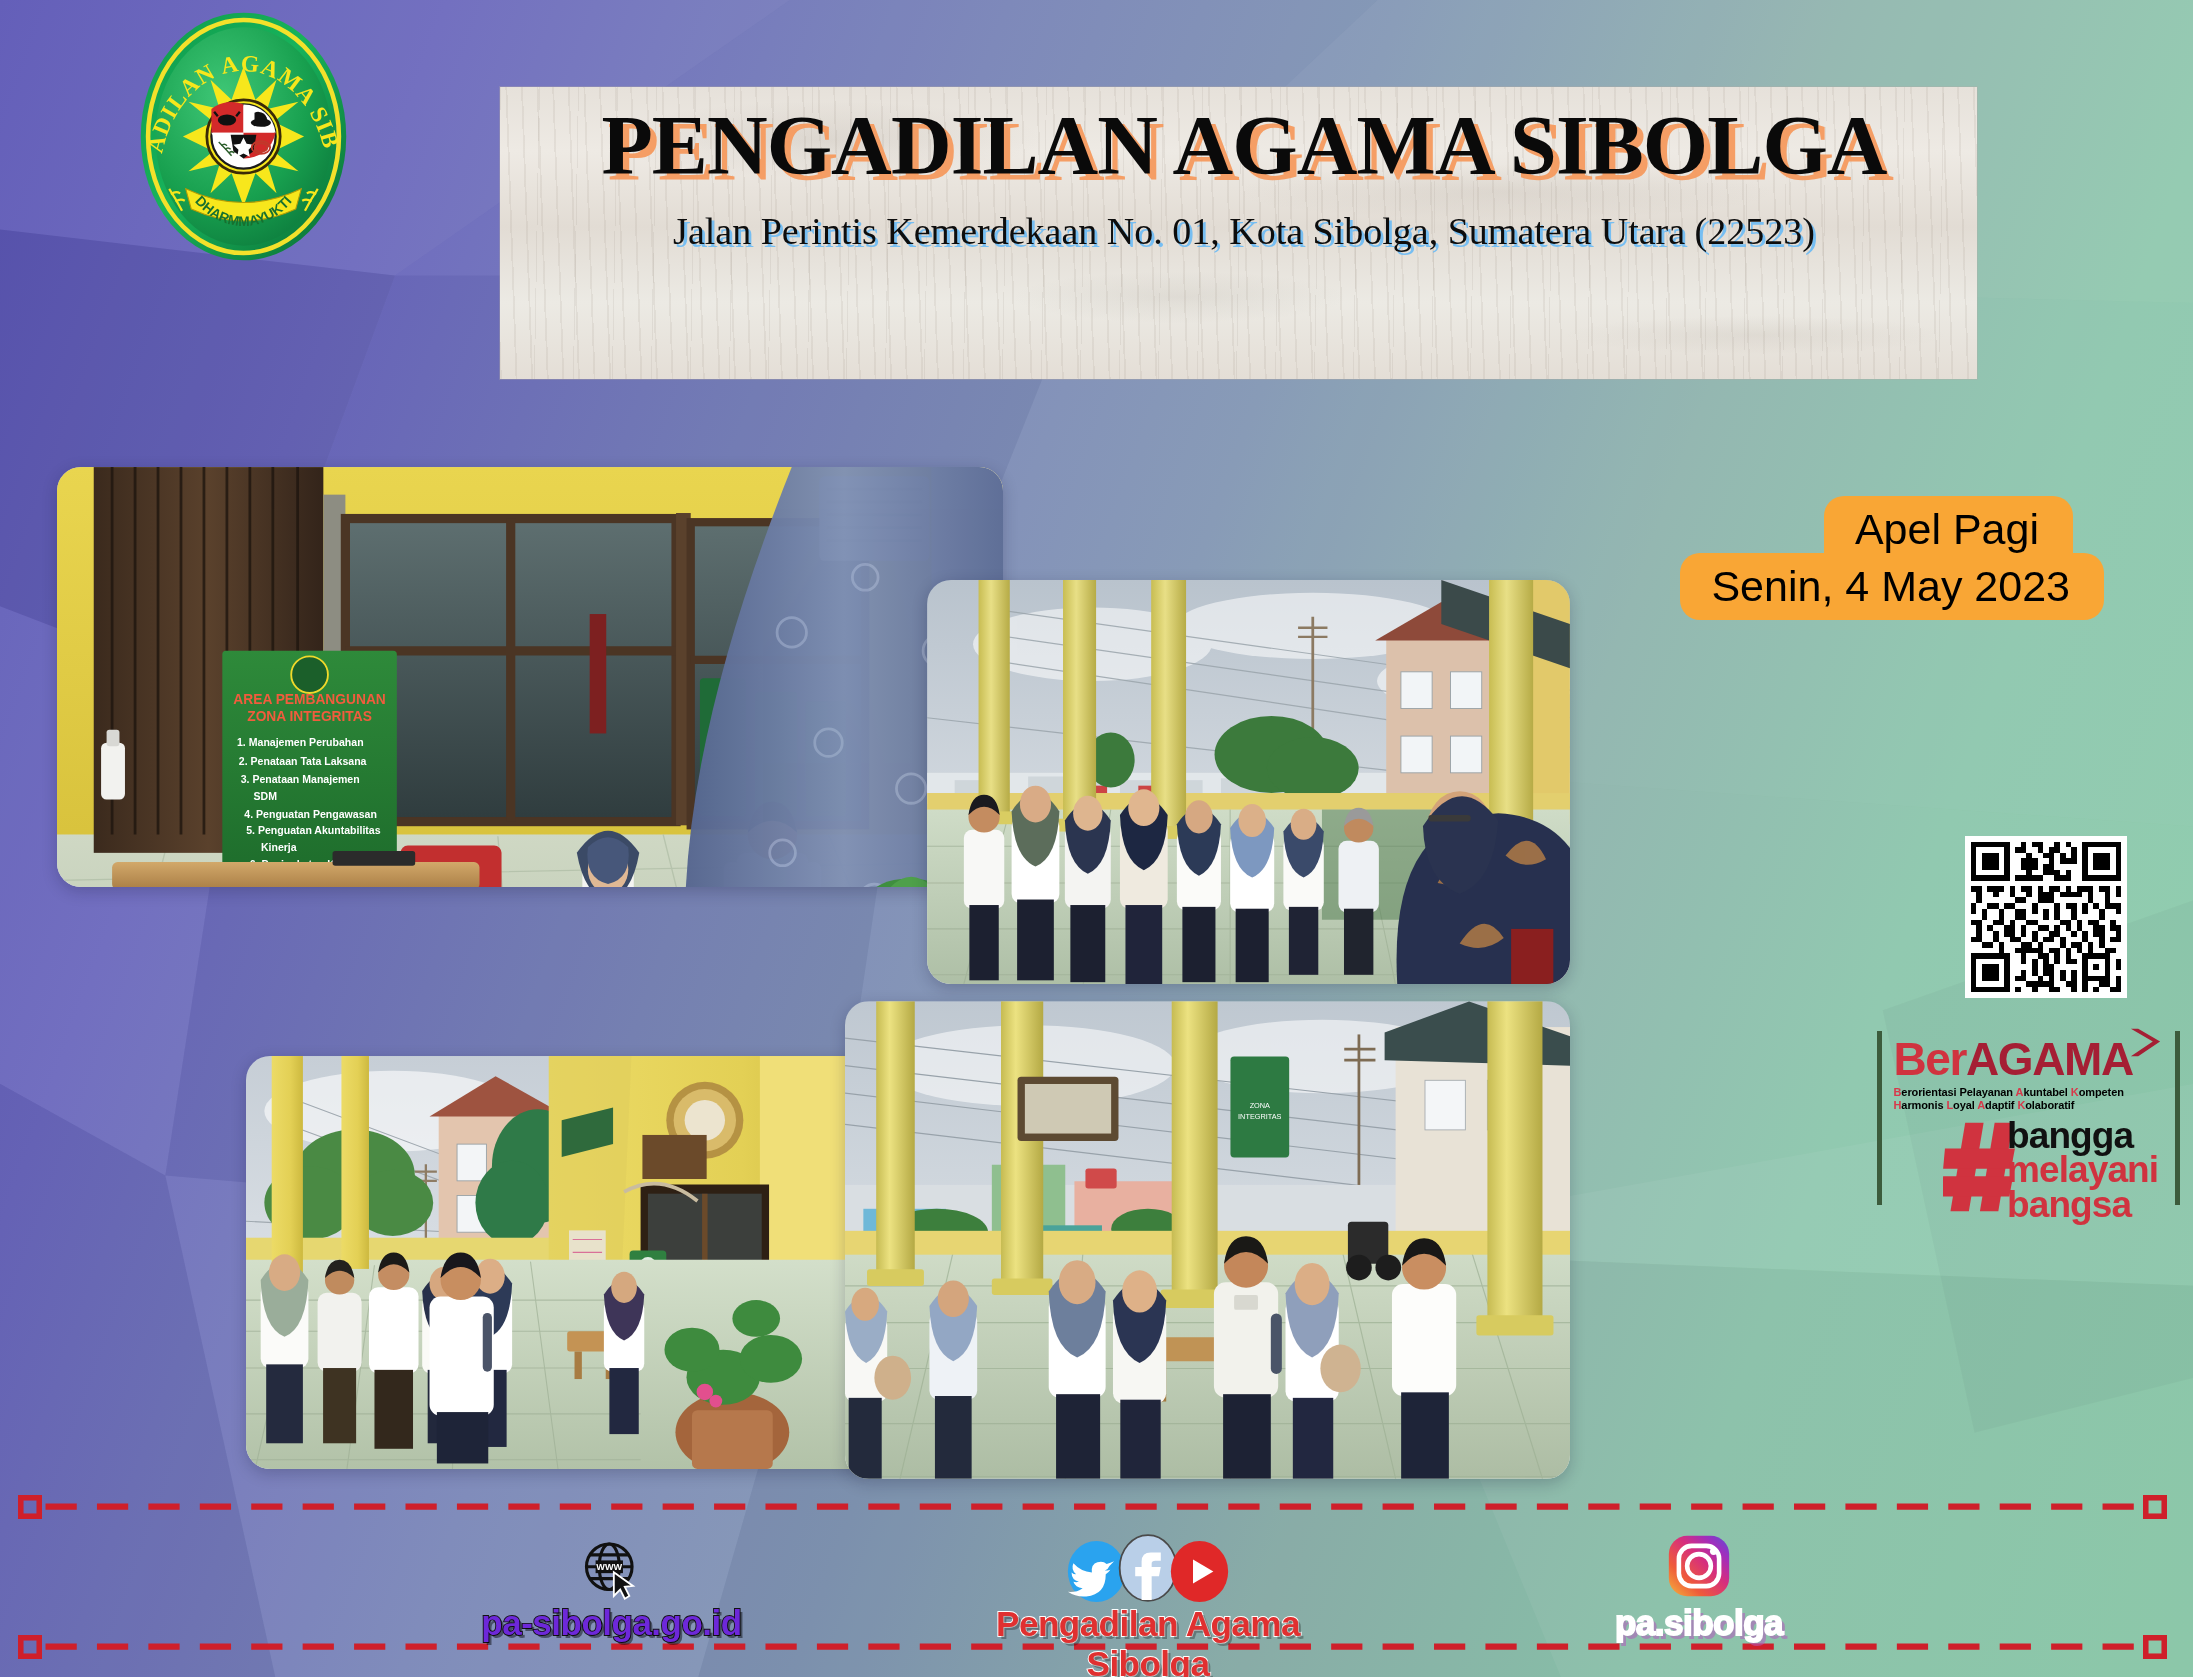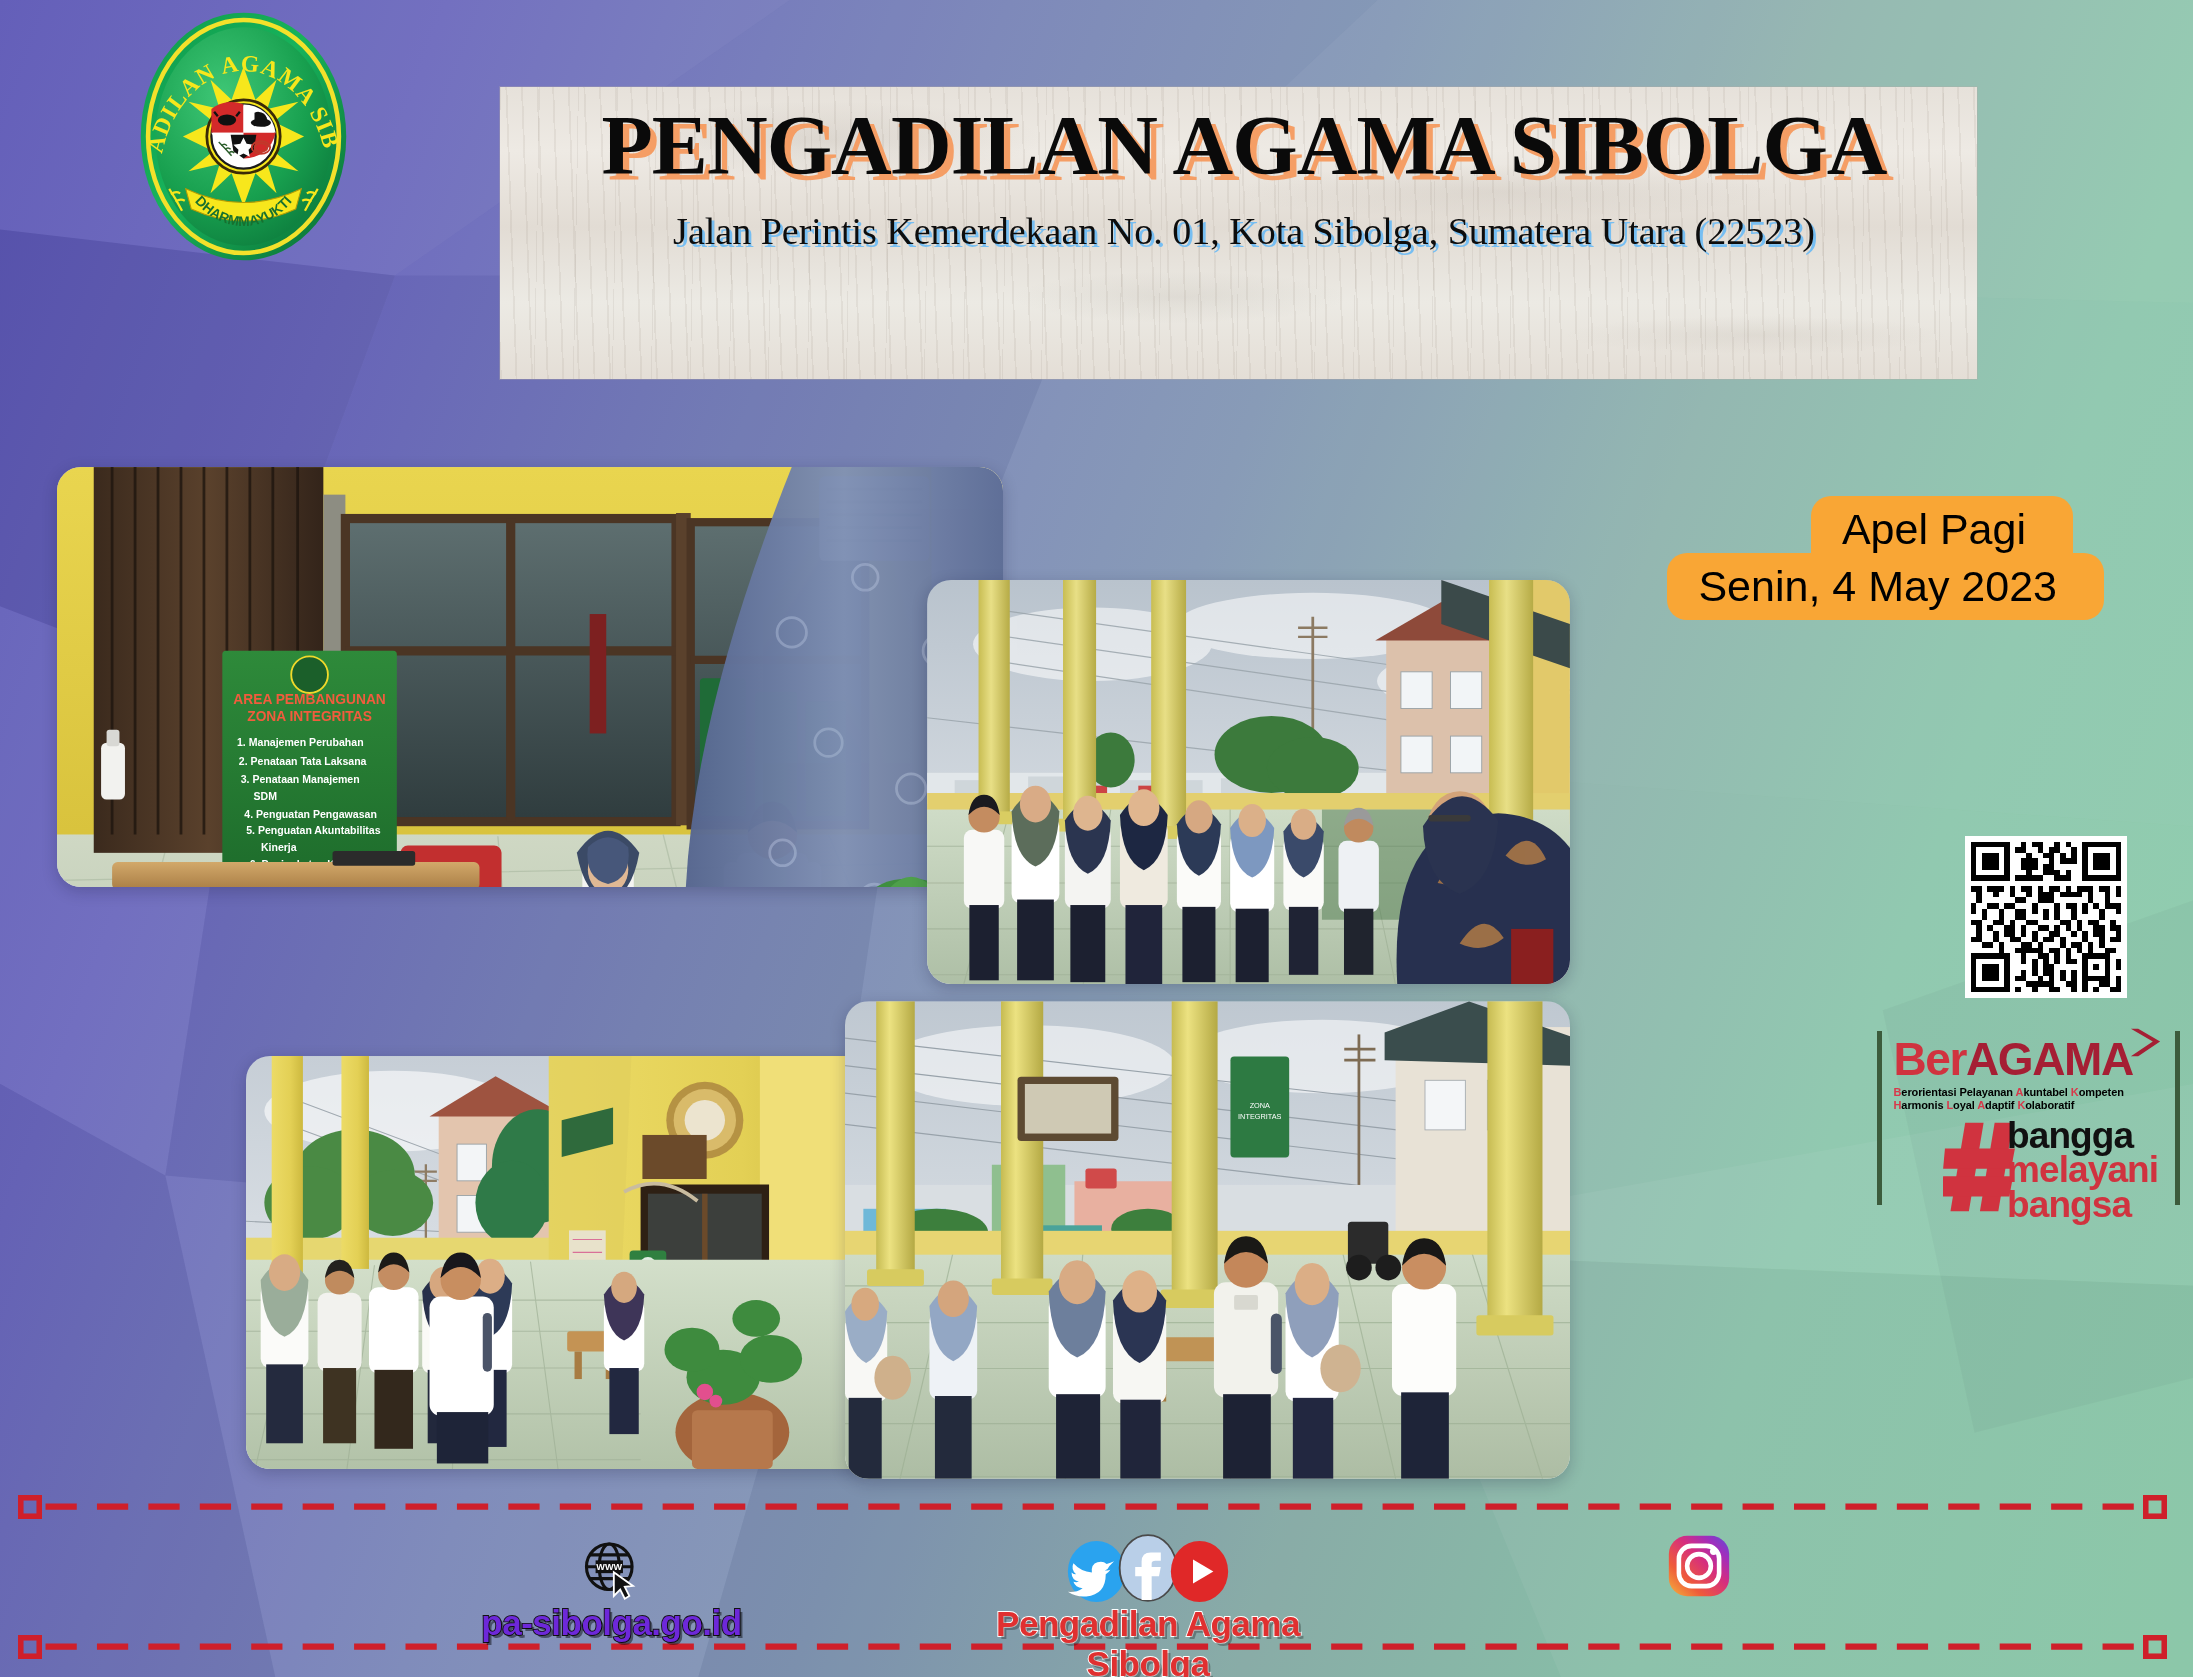--- a/index.html
+++ b/index.html
@@ -56,21 +56,21 @@
   .photo {
     position:absolute; border-radius:24px; overflow:hidden; z-index:6;
     box-shadow: 0 4.6px 14.7px rgba(20,20,50,.22);
   }
   .photo svg { display:block; }
 
   
   .date-badge { position:absolute; right:90px; top:496px; z-index:9; }
   .dline {
     background:#f9a635; color:#000; font-size:43px; line-height:1.0;
-    padding:12px 47px 12px 31px; display:block; width:max-content;
+    padding:12px 34px 12px 31px; display:block; width:max-content;
   }
   .dline1 { border-radius:20px 20px 0 0; margin-left:auto; margin-right:31px; padding-bottom:5.5px;}
   .dline2 { border-radius:20px; margin-top:-3.7px; }
 
   
   .qr { position:absolute; left:1965px; top:836px; z-index:9; background:#fff; padding:0; }
 
   
   .berakhlak { position:absolute; left:1877px; top:1016px; width:303px; height:204px; z-index:9; }
   .bk-frame-l, .bk-frame-r { position:absolute; width:4.6px; background:#3c5b3c; }
@@ -1016,17 +1016,18 @@
         <stop offset="58%" stop-color="#d62e7e"></stop>
           <stop offset="80%" stop-color="#a02dbd"></stop>
           <stop offset="100%" stop-color="#5b4fd6"></stop>
       </linearGradient>
     </defs>
     <rect x="2" y="2" width="66" height="66" rx="20" fill="url(#ig)"></rect>
     <rect x="13" y="13" width="44" height="44" rx="14" fill="none" stroke="#fff" stroke-width="5"></rect>
     <circle cx="35" cy="35" r="13" fill="none" stroke="#fff" stroke-width="5"></circle>
     <circle cx="51" cy="19" r="4" fill="#fff"></circle>
   </svg>
+  <div class="f-label f-ig" style="margin-top:1.8px;">pa.sibolga</div>
 </div>
 
 
 
 
 
 </body></html>

